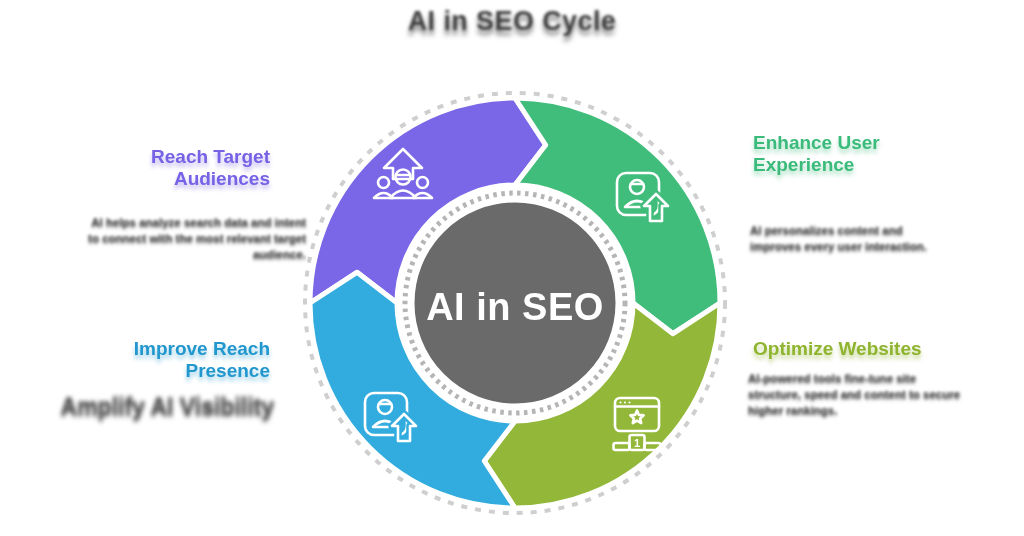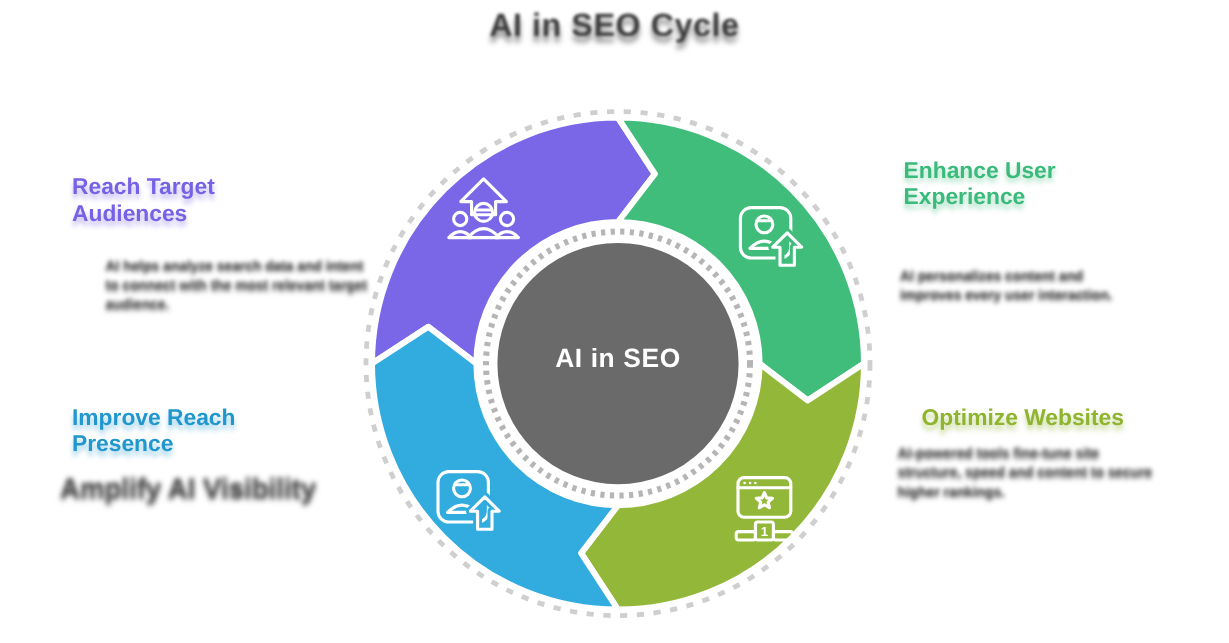--- a/index.html
+++ b/index.html
@@ -18,52 +18,52 @@
     text-shadow:0 5px 4px rgba(30,30,30,.55);
   }
 
   
   .heading{
     font-size:19px;font-weight:700;line-height:1.18;
     filter:blur(.5px);
   }
   .h-tl{color:#7662E5;text-shadow:0 4px 4px rgba(118,98,229,.45);}
   .h-tr{color:#3BBB7B;text-shadow:0 4px 4px rgba(59,187,123,.45);}
-  .h-br{color:#8FB42F;text-shadow:0 4px 4px rgba(143,180,47,.5);margin-left:15px;}
+  .h-br{color:#8FB42F;text-shadow:0 4px 4px rgba(143,180,47,.5);}
   .h-bl{color:#2197CE;text-shadow:0 4px 4px rgba(33,151,206,.45);}
 
   
   .body-text{
     font-size:11.5px;line-height:16px;font-weight:700;color:#4a4a4a;
     filter:blur(1.7px);
     text-shadow:0 2px 2px rgba(60,60,60,.7);
   }
   .body-big{
     font-size:23px;line-height:1.1;font-weight:700;color:#4f4f4f;
     filter:blur(2.3px);
     text-shadow:0 3px 2px rgba(60,60,60,.8);
   }
-  .ta-r{}
+  .ta-r{text-align:right;}
   .ta-l{text-align:left;}
 
   
   .tl-heading{top:146px;left:60px;width:210px;}
   .tl-body{top:214px;left:88px;width:218px;}
   .bl-heading{top:338px;left:60px;width:210px;}
   .bl-body{top:394px;left:50px;width:224px;}
   .tr-heading{top:132px;left:753px;width:200px;}
   .tr-body{top:222px;left:750px;width:205px;}
   .br-heading{top:338px;left:753px;width:210px;}
   .br-body{top:370px;left:748px;width:214px;}
 
   
   .wheel{top:88px;left:300px;width:430px;height:430px;}
   .center-label{
     top:286px;left:415px;width:200px;text-align:center;
-    font-size:22px;font-weight:700;color:#ffffff;letter-spacing:.5px;
+    font-size:38px;font-weight:700;color:#ffffff;letter-spacing:.5px;
   }
   svg .seg{stroke:#ffffff;stroke-width:5;stroke-linejoin:round;}
   svg .icon{stroke:#ffffff;stroke-width:2.6;fill:none;stroke-linecap:round;stroke-linejoin:round;}
   svg .halo{fill:none;stroke-width:7.5;stroke-linejoin:round;stroke-linecap:round;}
   svg .dot{fill:#ffffff;stroke:none;}
   svg .num{fill:#ffffff;stroke:none;font-family:"Liberation Sans",sans-serif;font-size:11px;font-weight:700;text-anchor:middle;}
 </style>
 </head>
 <body>
 

